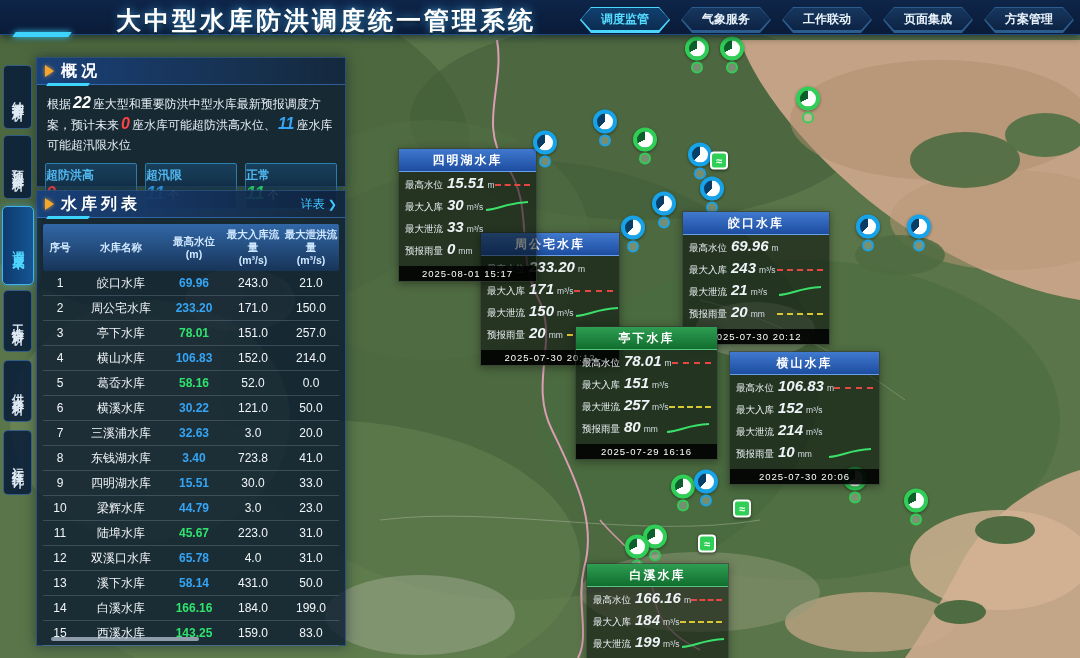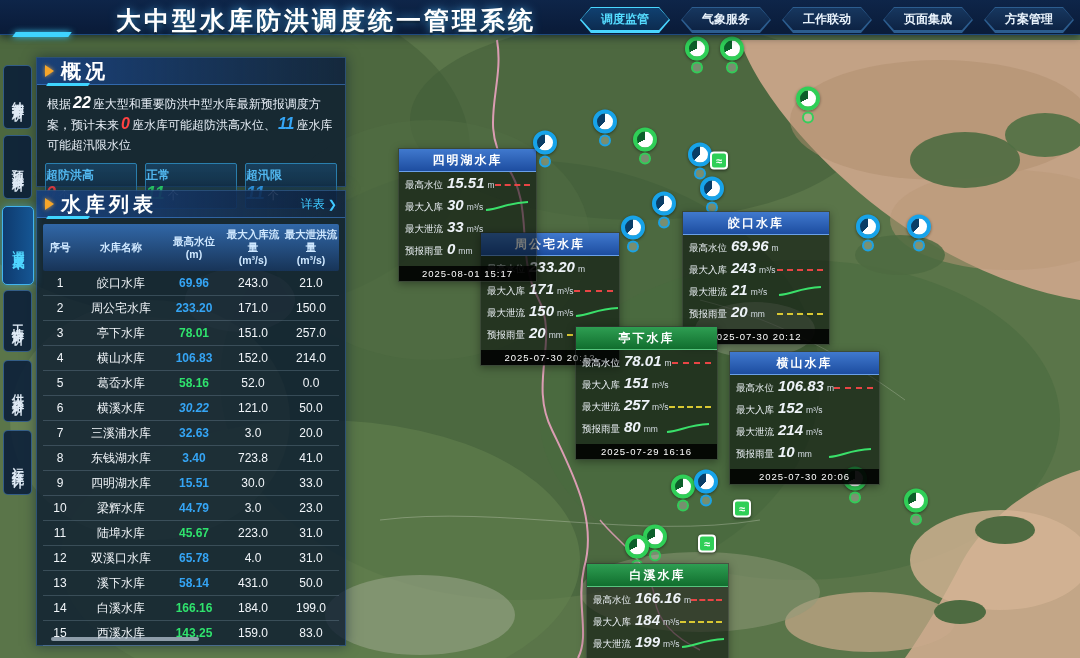--- a/index.html
+++ b/index.html
@@ -43,21 +43,21 @@
   
   .panel{position:absolute;left:36px;width:308px;z-index:10;
     background:rgba(8,23,46,.78);border:1px solid rgba(70,130,200,.45);
     box-shadow:0 0 12px rgba(0,20,50,.5);}
   .sec-head{position:relative;height:26px;display:flex;align-items:center;
     background:linear-gradient(90deg,rgba(26,66,124,.95),rgba(16,40,80,.35));
     border-bottom:1px solid rgba(80,160,255,.45);padding:0 8px;}
   .sec-arrow{width:0;height:0;border-left:9px solid #f6a62a;
     border-top:6px solid transparent;border-bottom:6px solid transparent;
     margin-right:7px;filter:drop-shadow(0 0 2px rgba(255,180,60,.8));}
-  .sec-title{font-size:20px;font-weight:900;color:#fff;letter-spacing:4px;}
+  .sec-title{font-size:16px;font-weight:900;color:#fff;letter-spacing:4px;}
   .sec-underline{position:absolute;left:10px;bottom:-2px;width:42px;height:3px;
     background:#3fd4ff;transform:skewX(-30deg);}
   .sec-link{margin-left:auto;font-size:12px;color:#3fc9ff;cursor:pointer;display:flex;align-items:center;text-align:right;}
   .sec-link .chev{margin-left:3px;font-size:11px;}
 
   
   #overview-text{padding:8px 10px 4px 10px;font-size:12px;line-height:20px;color:#e8eff7;}
   #overview-text b{font-size:16px;font-weight:900;font-style:italic;padding:0 2px;}
   .num-total{color:#ffffff;}
   .num-flood{color:#ff4242;}
@@ -494,26 +494,26 @@
     </div>
     <div id="overview-text">
       <span>根据</span><b class="num-total">22</b><span>座大型和重要防洪中型水库最新预报调度方案，预计未来</span><b class="num-flood">0</b><span>座水库可能超防洪高水位、</span><b class="num-limit">11</b><span>座水库可能超汛限水位</span>
     </div>
     <div id="overview-stats">
         <div class="stat">
       <div class="stat-label">超防洪高</div>
       <div class="stat-val"><b style="color: rgb(255, 66, 66);">0</b><span class="stat-unit">个</span></div>
     </div>
         <div class="stat">
+      <div class="stat-label">超汛限</div>
+      <div class="stat-val"><b style="color: rgb(53, 165, 245);">11</b><span class="stat-unit">个</span></div>
+    </div>
+        <div class="stat">
       <div class="stat-label">正常</div>
       <div class="stat-val"><b style="color: rgb(47, 227, 109);">11</b><span class="stat-unit">个</span></div>
-    </div>
-        <div class="stat">
-      <div class="stat-label">超汛限</div>
-      <div class="stat-val"><b style="color: rgb(53, 165, 245);">11</b><span class="stat-unit">个</span></div>
     </div>
       </div>
   </div>
 
   <div class="panel" style="top:190px;height:454px;">
     <div class="sec-head">
       <span class="sec-arrow"></span>
       <span class="sec-title">水库列表</span>
       <span class="sec-underline"></span>
       <span class="sec-link">
@@ -573,21 +573,21 @@
         <div class="trow">
       <span class="c0 no">5</span>
       <span class="c1 name">葛岙水库</span>
       <span class="c2 lvl" style="color: rgb(47, 227, 109);">58.16</span>
       <span class="c3 in">52.0</span>
       <span class="c4 out">0.0</span>
     </div>
         <div class="trow">
       <span class="c0 no">6</span>
       <span class="c1 name">横溪水库</span>
-      <span class="c2 lvl" style="color: rgb(53, 165, 245); font-style: italic;">30.22</span>
+      <span class="c2 lvl" style="color: rgb(53, 165, 245);">30.22</span>
       <span class="c3 in">121.0</span>
       <span class="c4 out">50.0</span>
     </div>
         <div class="trow">
       <span class="c0 no">7</span>
       <span class="c1 name">三溪浦水库</span>
       <span class="c2 lvl" style="color: rgb(53, 165, 245);">32.63</span>
       <span class="c3 in">3.0</span>
       <span class="c4 out">20.0</span>
     </div>

